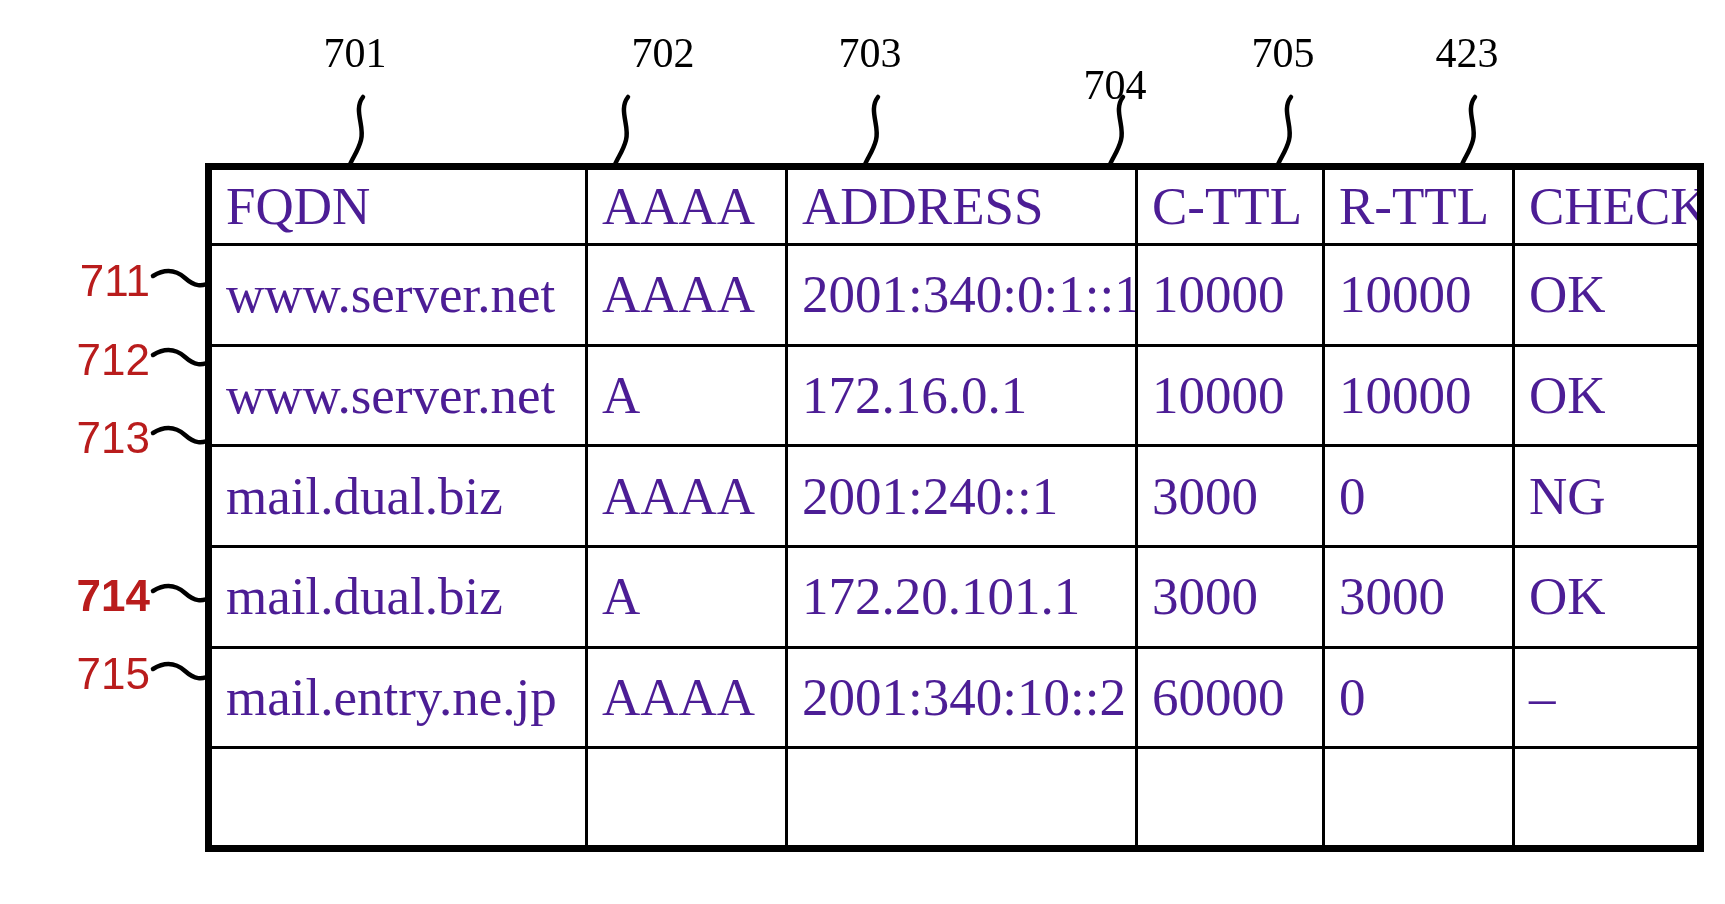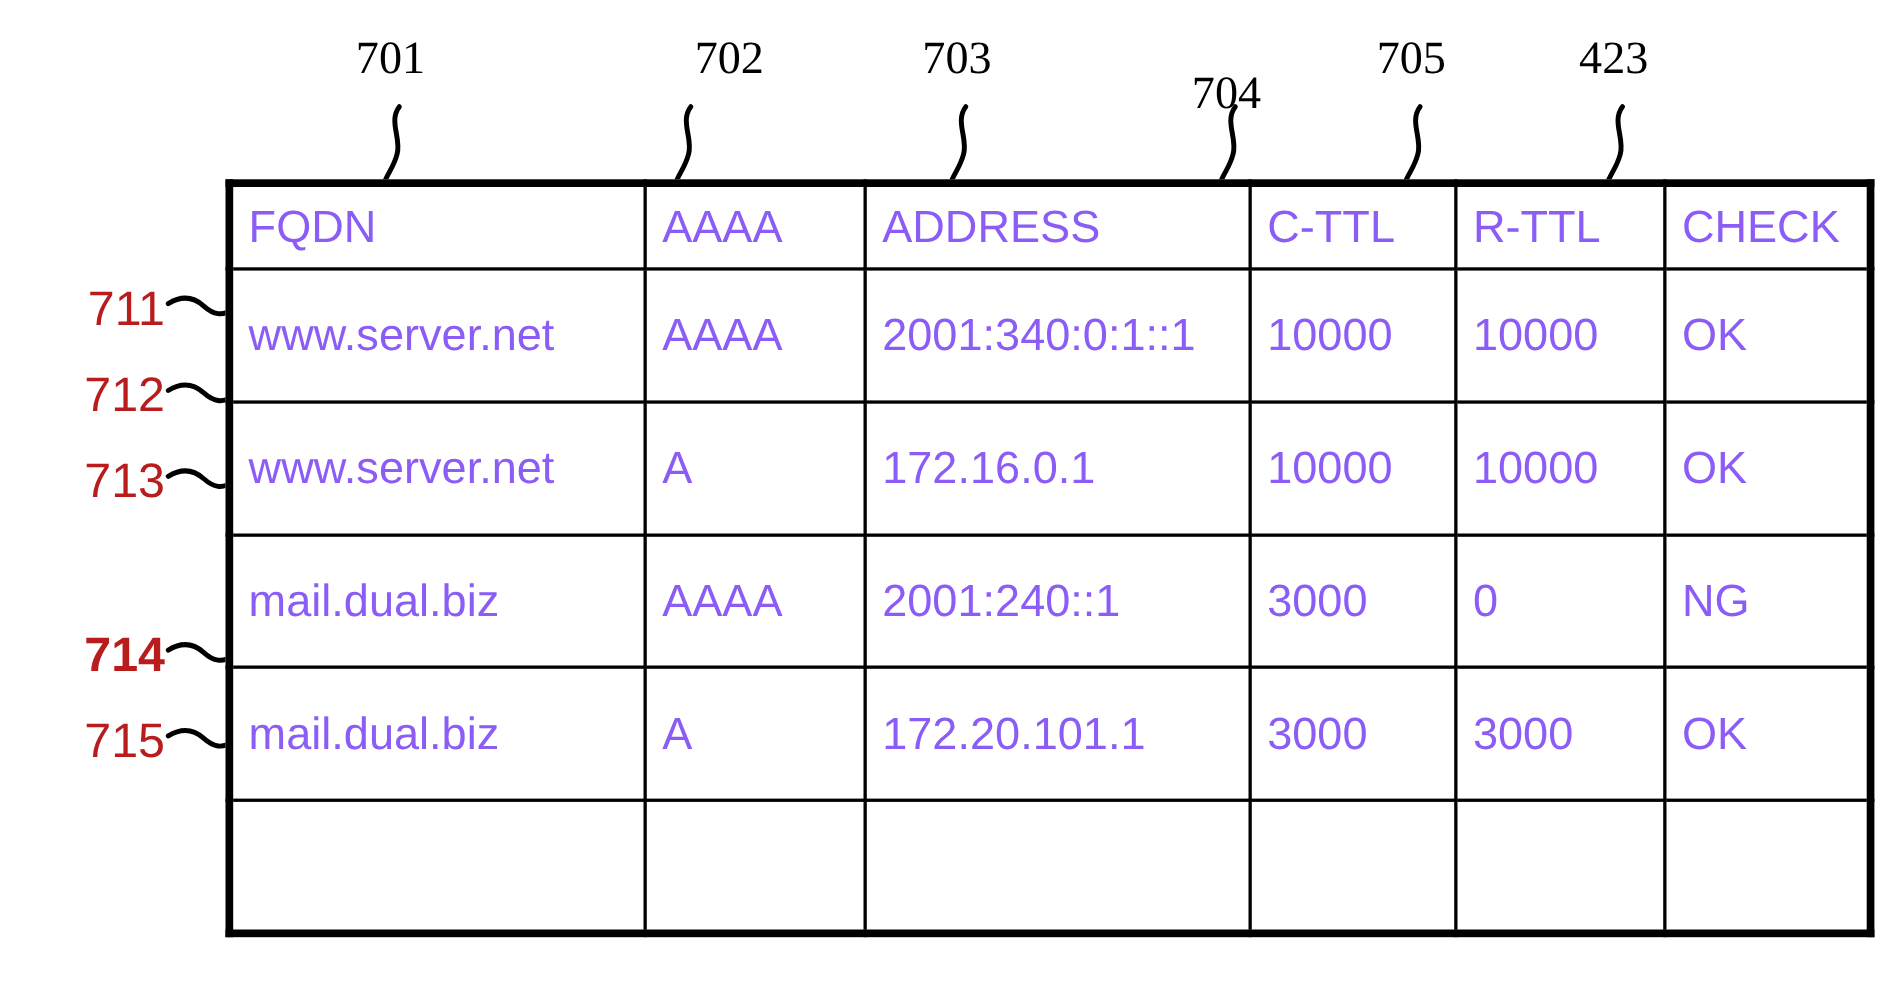--- a/index.html
+++ b/index.html
@@ -73,28 +73,28 @@
     border-collapse: collapse;
     table-layout: fixed;
     background: #fff;
     box-sizing: border-box;
     border: 7px solid #000;
   }
   #record-table td, #record-table th {
     border: 3px solid #000;
     padding: 0 0 0 14px;
     margin: 0;
-    font-family: Liberation Sans, sans-serif;
-    font-size: 41px;
+    font-family: Liberation Serif, serif;
+    font-size: 53px;
     font-weight: 400;
     line-height: 1;
     text-align: left;
     vertical-align: middle;
     white-space: nowrap;
-    color: #8b5cf6;
+    color: #4c1d95;
     height: 78px;
     box-sizing: border-box;
     overflow: hidden;
   }
   #record-table th {
     font-weight: 400;
   }
   
   #record-table tr > td:first-child,
   #record-table tr > th:first-child { border-left: none; }
@@ -203,20 +203,28 @@
         <td class="c-check">NG</td>
       </tr>
       <tr>
         <td class="c-fqdn">mail.dual.biz</td>
         <td class="c-type">A</td>
         <td class="c-addr">172.20.101.1</td>
         <td class="c-cttl">3000</td>
         <td class="c-rttl">3000</td>
         <td class="c-check">OK</td>
       </tr>
+      <tr>
+        <td class="c-fqdn">mail.entry.ne.jp</td>
+        <td class="c-type">AAAA</td>
+        <td class="c-addr">2001:340:10::2</td>
+        <td class="c-cttl">60000</td>
+        <td class="c-rttl">0</td>
+        <td class="c-check">–</td>
+      </tr>
       <tr class="empty-row">
         <td class="c-fqdn"></td>
         <td class="c-type"></td>
         <td class="c-addr"></td>
         <td class="c-cttl"></td>
         <td class="c-rttl"></td>
         <td class="c-check"></td>
       </tr>
     </tbody>
   </table>

